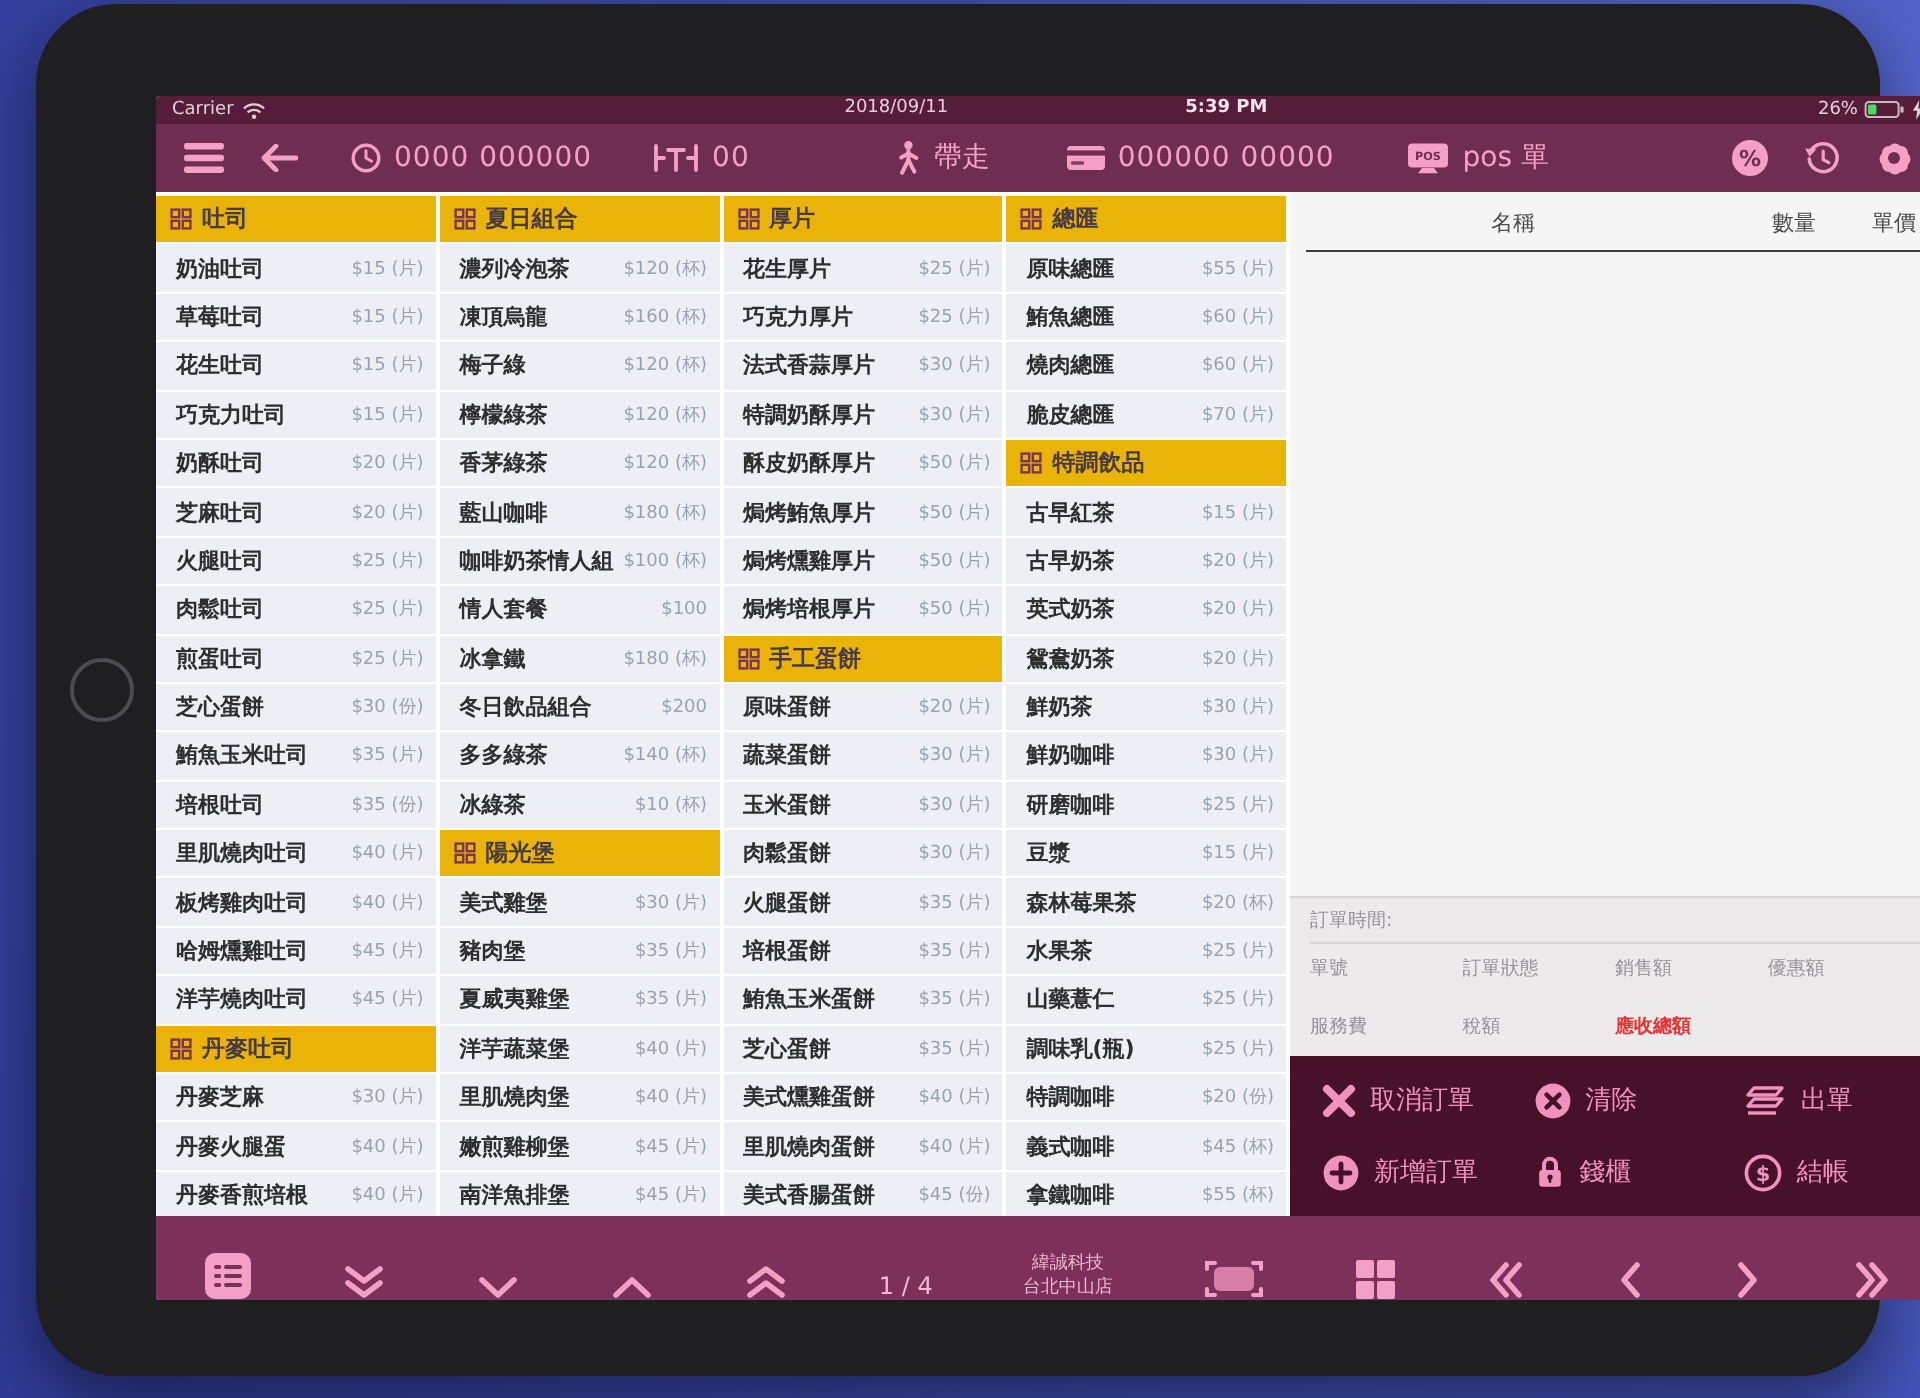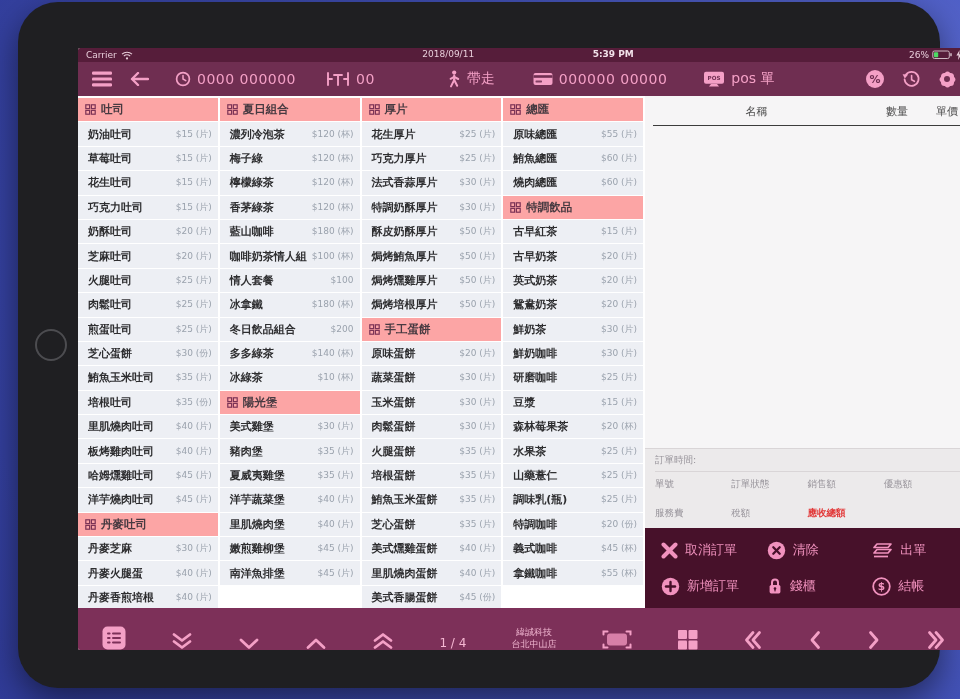--- a/index.html
+++ b/index.html
@@ -27,21 +27,21 @@
   .icon{display:inline-flex;align-items:center;justify-content:center;}
   .gear{position:relative;width:18px;height:18px;}
   .gear i{position:absolute;inset:2.5px;background:#f4a0c6;border-radius:3.5px;}
   .gear i.r{transform:rotate(45deg);}
   .gear b{position:absolute;width:6px;height:6px;border-radius:50%;background:#6f2e51;top:50%;left:50%;transform:translate(-50%,-50%);}
 
   
   .main{flex:1 1 auto;display:flex;background:#fff;overflow:hidden;}
   .menu-grid{width:567px;flex:0 0 auto;display:flex;padding-top:2px;box-sizing:border-box;overflow:hidden;background:#fff;}
   .menu-col{width:140px;margin-right:2px;overflow:hidden;}
-  .cat-row{height:23.4px;margin-bottom:1px;background:#fca5a5;display:flex;align-items:center;gap:5px;padding-left:7px;font-size:11.5px;font-weight:bold;color:#473a41;cursor:pointer;}
+  .cat-row{height:23.4px;margin-bottom:1px;background:#eab308;display:flex;align-items:center;gap:5px;padding-left:7px;font-size:11.5px;font-weight:bold;color:#473a41;cursor:pointer;}
   .item-row{height:23.4px;margin-bottom:1px;background:#edeff4;display:flex;align-items:center;justify-content:space-between;padding:0 6px 0 10px;cursor:pointer;}
   .item-name{font-size:11px;font-weight:bold;color:#2e2e30;white-space:nowrap;}
   .item-price{font-size:9px;color:#9aa2ad;white-space:nowrap;}
 
   
   .order-panel{flex:1;display:flex;flex-direction:column;background:#f6f5f6;min-width:0;}
   .order-list{height:352px;box-sizing:border-box;padding-top:5px;flex:0 0 auto;}
   .order-headers{display:flex;align-items:center;font-size:11px;color:#4b4b4b;padding:3px 12px 6px 12px;}
   .oh-name{flex:1;text-align:center;}
   .oh-qty{width:52px;text-align:right;}
@@ -324,20 +324,24 @@
                   </g>
                 </svg>
               </span>
               <span>夏日組合</span>
             </div>
             <div class="item-row">
               <span class="item-name">濃列冷泡茶</span>
               <span class="item-price">$120 (杯)</span>
             </div>
             <div class="item-row">
+              <span class="item-name">凍頂烏龍</span>
+              <span class="item-price">$160 (杯)</span>
+            </div>
+            <div class="item-row">
               <span class="item-name">梅子綠</span>
               <span class="item-price">$120 (杯)</span>
             </div>
             <div class="item-row">
               <span class="item-name">檸檬綠茶</span>
               <span class="item-price">$120 (杯)</span>
             </div>
             <div class="item-row">
               <span class="item-name">香茅綠茶</span>
               <span class="item-price">$120 (杯)</span>
@@ -534,20 +538,24 @@
               <span class="item-name">原味總匯</span>
               <span class="item-price">$55 (片)</span>
             </div>
             <div class="item-row">
               <span class="item-name">鮪魚總匯</span>
               <span class="item-price">$60 (片)</span>
             </div>
             <div class="item-row">
               <span class="item-name">燒肉總匯</span>
               <span class="item-price">$60 (片)</span>
+            </div>
+            <div class="item-row">
+              <span class="item-name">脆皮總匯</span>
+              <span class="item-price">$70 (片)</span>
             </div>
             <div class="cat-row">
               <span class="icon">
                 <svg width="11" height="11" viewBox="0 0 11 11">
                   <g fill="none" stroke="#7c3356" stroke-width="1.2">
                     <rect x="0.8" y="0.8" width="3.8" height="3.8"></rect>
                     <rect x="6.4" y="0.8" width="3.8" height="3.8"></rect>
                     <rect x="0.8" y="6.4" width="3.8" height="3.8"></rect>
                     <rect x="6.4" y="6.4" width="3.8" height="3.8"></rect>
                   </g>

